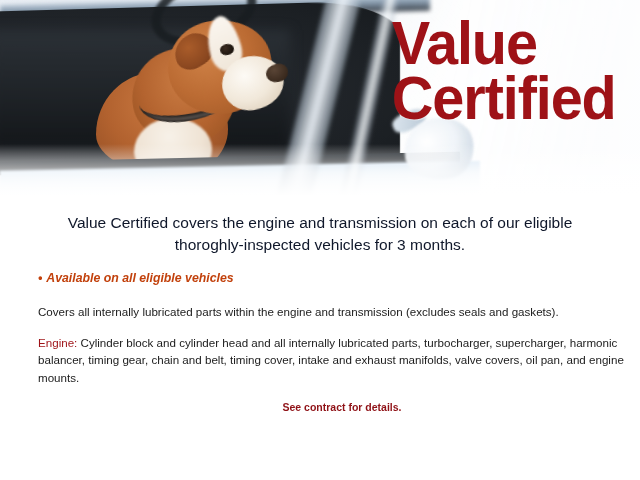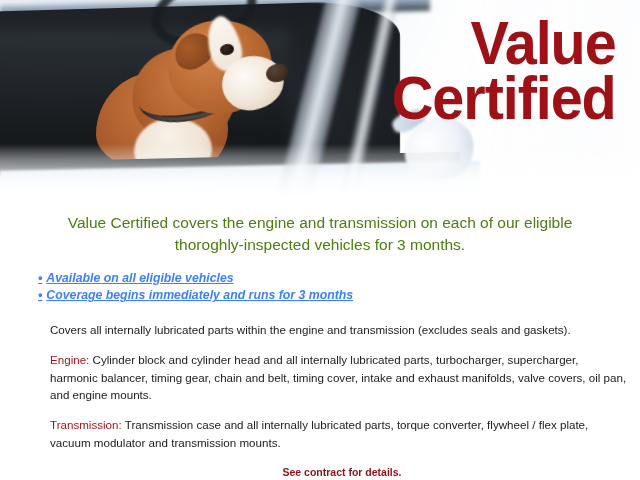--- a/index.html
+++ b/index.html
@@ -255,21 +255,21 @@
     border-radius: 50%;
     transform: rotate(-18deg);
     filter: blur(1.6px);
   }
 
   
   .headline {
     position: absolute;
     right: 24px;
     top: 16px;
-    text-align: right;
+    text-align: left;
     line-height: .88;
     z-index: 5;
     padding-left: 48px;
   }
   .headline-line {
     display: block;
     font-family: "Liberation Sans", sans-serif;
     font-weight: bold;
     font-size: 62px;
     letter-spacing: -1.2px;
@@ -285,45 +285,44 @@
     position: absolute;
     left: 0; top: 196px;
     width: 640px;
   }
   .lead {
     margin: 0;
     padding: 16px 56px 0 56px;
     text-align: center;
     font-size: 15.5px;
     line-height: 1.42;
-    color: #4d7c0f;
+    color: #0f172a;
   }
   .bullets {
     margin: 14px 0 16px 0;
     padding: 0 0 0 38px;
     list-style: none;
-    color: #3b82f6;
+    color: #c2410c;
     font-size: 12.3px;
     font-weight: bold;
     font-style: italic;
     line-height: 1.42;
-    text-decoration: underline;
   }
   .bullets li::before {
     content: "\2022";
     margin-right: 4px;
   }
   .para {
     margin: 0;
     padding: 0 12px 0 38px;
     font-size: 11.6px;
     line-height: 1.5;
     color: #1b1b1b;
   }
-  .para.spaced { margin-top: 13px; margin-left: 12px; }
+  .para.spaced { margin-top: 13px; }
   .label {
     color: #9E1217;
     font-weight: normal;
   }
   .footnote {
     margin: 15px 0 0 0;
     text-align: center;
     font-size: 10.5px;
     font-weight: bold;
     color: #8F1116;
@@ -372,26 +371,24 @@
 
     <div class="hero-fade"></div>
   </div>
 
   <div class="content">
 
     <p class="lead">Value Certified covers the engine and transmission on each of our eligible thoroghly-inspected vehicles for 3 months.</p>
 
     <ul class="bullets">
       <li>Available on all eligible vehicles</li>
-      <li>Coverage begins immediately and runs for 3 months</li>
     </ul>
 
     <p class="para spaced">Covers all internally lubricated parts within the engine and transmission (excludes seals and gaskets).</p>
 
     <p class="para spaced"><span class="label">Engine:</span><span> Cylinder block and cylinder head and all internally lubricated parts, turbocharger, supercharger, harmonic balancer, timing gear, chain and belt, timing cover, intake and exhaust manifolds, valve covers, oil pan, and engine mounts.</span></p>
 
-    <p class="para spaced"><span class="label">Transmission:</span><span> Transmission case and all internally lubricated parts, torque converter, flywheel / flex plate, vacuum modulator and transmission mounts.</span></p>
 
     <p class="footnote">See contract for details.</p>
 
   </div>
 
 </div>
 
 </body></html>

